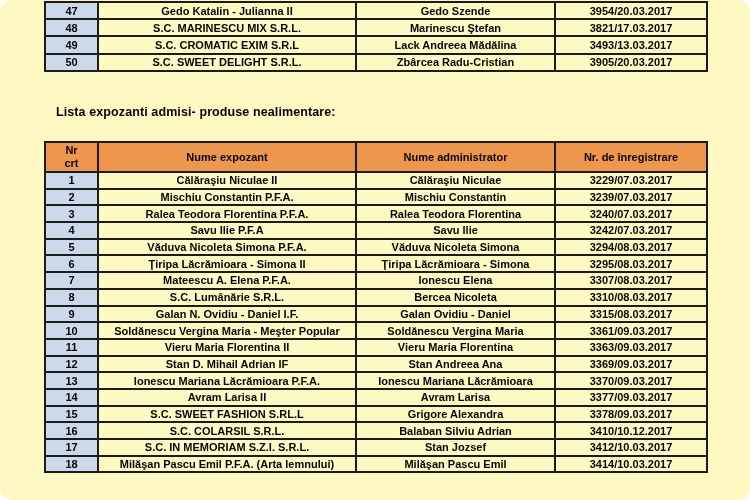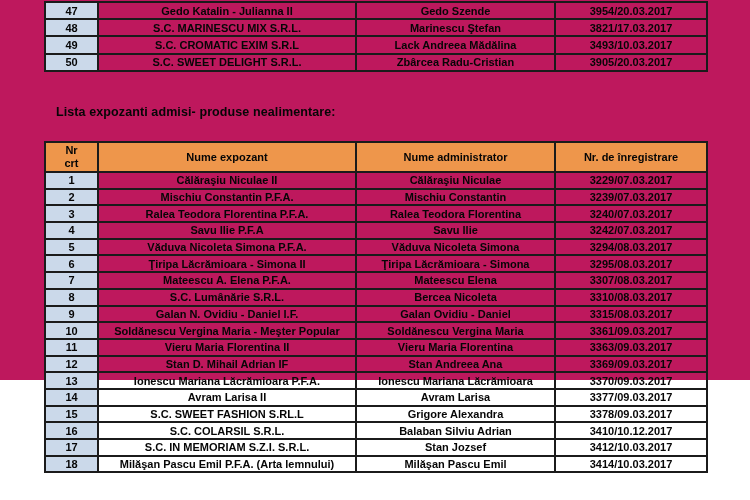--- a/index.html
+++ b/index.html
@@ -8,21 +8,21 @@
     --border:#1B1B1B;
     --text:#060606;
   }
   *{box-sizing:border-box;}
   html,body{margin:0;padding:0;}
   body{
     width:750px;height:500px;overflow:hidden;background:#ffffff;
     font-family:"Liberation Sans","DejaVu Sans",sans-serif;
     color:var(--text);
   }
-  .sheet{position:relative;width:750px;height:380px;background:#be185d;}
+  .sheet{position:relative;width:750px;height:500px;background:#fef9c3;border-radius:12px;}
 
   table.doc-table{
     border-collapse:collapse;table-layout:fixed;position:absolute;
   }
   .doc-table td,.doc-table th{
     border:2px solid var(--border);
     font-size:11px;font-weight:bold;color:var(--text);
     text-align:center;vertical-align:middle;
     padding:0 2px;overflow:hidden;white-space:nowrap;
   }
@@ -72,21 +72,21 @@
         <tr>
     <td class="num-cell">48</td>
     <td>S.C. MARINESCU MIX S.R.L.</td>
     <td>Marinescu Ştefan</td>
     <td>3821/17.03.2017</td>
   </tr>
         <tr>
     <td class="num-cell">49</td>
     <td>S.C. CROMATIC EXIM S.R.L</td>
     <td>Lack Andreea Mădălina</td>
-    <td>3493/10.03.2017</td>
+    <td>3493/13.03.2017</td>
   </tr>
         <tr>
     <td class="num-cell">50</td>
     <td>S.C. SWEET DELIGHT S.R.L.</td>
     <td>Zbârcea Radu-Cristian</td>
     <td>3905/20.03.2017</td>
   </tr>
       </tbody>
   </table>
 
@@ -141,21 +141,21 @@
   </tr>
         <tr>
     <td class="num-cell">6</td>
     <td>Ţiripa Lăcrămioara - Simona II</td>
     <td>Ţiripa Lăcrămioara - Simona</td>
     <td>3295/08.03.2017</td>
   </tr>
         <tr>
     <td class="num-cell">7</td>
     <td>Mateescu A. Elena P.F.A.</td>
-    <td>Mateescu Elena</td>
+    <td>Ionescu Elena</td>
     <td>3307/08.03.2017</td>
   </tr>
         <tr>
     <td class="num-cell">8</td>
     <td>S.C. Lumânărie S.R.L.</td>
     <td>Bercea Nicoleta</td>
     <td>3310/08.03.2017</td>
   </tr>
         <tr>
     <td class="num-cell">9</td>

